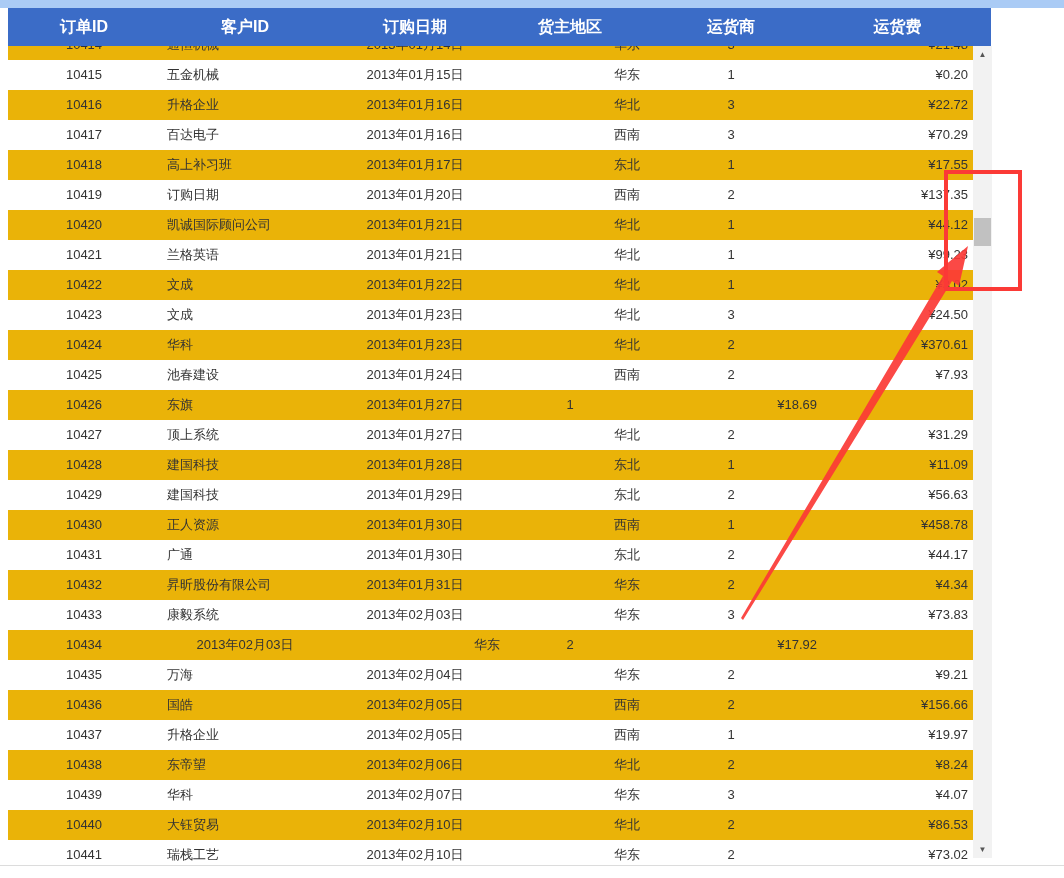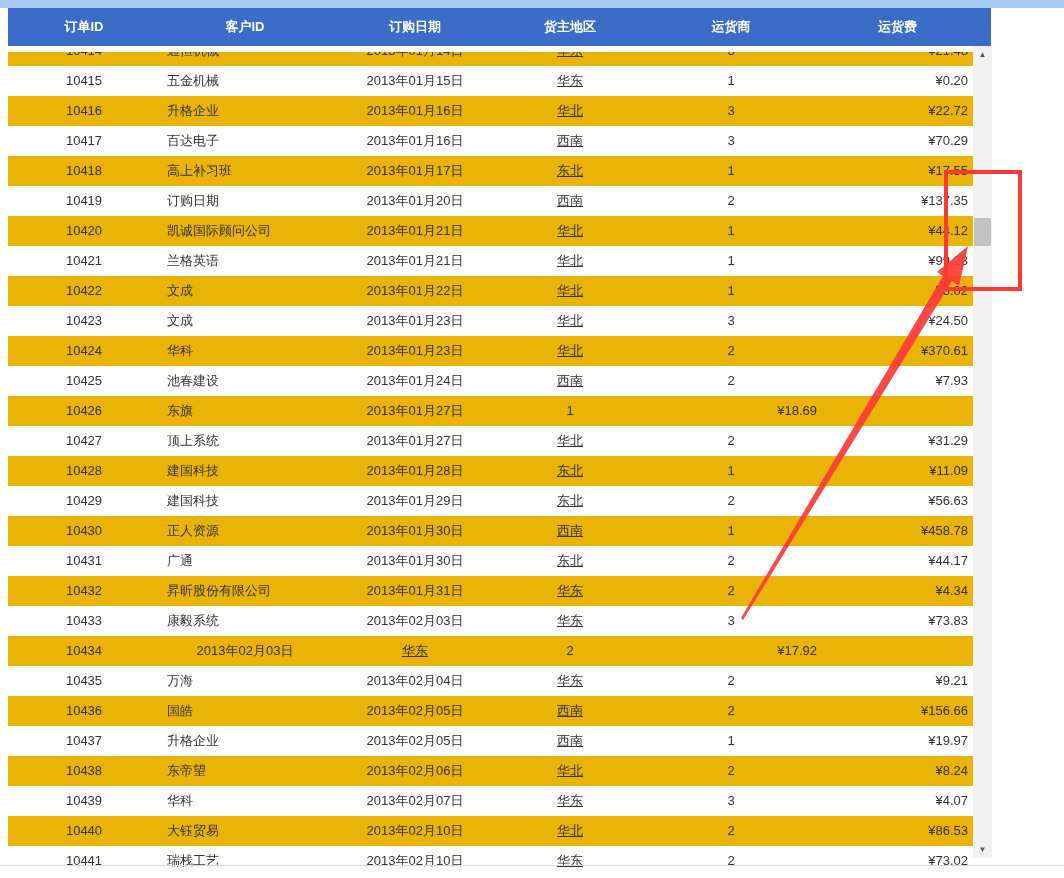--- a/index.html
+++ b/index.html
@@ -14,43 +14,43 @@
   
   .thead{
     position:absolute;left:8px;top:8px;width:983px;height:38px;
     background:#3b6cc7;z-index:5;
   }
   .thead-grid{
     width:965px;height:38px;display:grid;
     grid-template-columns:152px 170px 170px 140px 182px 151px;
   }
   .th{
-    color:#ffffff;font-size:13px;font-weight:600;
+    color:#ffffff;font-size:16px;font-weight:600;
     line-height:38px;text-align:center;
     white-space:nowrap;overflow:hidden;
   }
   
   .tbody{
-    position:absolute;left:8px;top:52px;width:965px;height:820px;
+    position:absolute;left:8px;top:46px;width:965px;height:820px;
     overflow:hidden;z-index:1;background:#ffffff;
   }
   .rows-inner{margin-top:-16px;}
   .trow{
     display:grid;grid-template-columns:152px 170px 170px 140px 182px 151px;
     height:30px;background:#ffffff;
   }
   .trow.striped{background:#eab308;}
   .cell{
     font-size:13px;color:#333333;line-height:30px;
     white-space:nowrap;overflow:hidden;
   }
   .c-id{text-align:center;}
   .c-customer{text-align:left;padding-left:7px;}
   .c-date{text-align:center;}
-  .c-region{text-align:center;text-decoration:underline;}
+  .c-region{text-align:right;}
   .c-shipper{text-align:center;}
   .c-freight{text-align:right;padding-right:5px;}
   
   .scrollbar{
     position:absolute;left:973px;top:46px;width:19px;height:812px;
     background:#f2f2f2;z-index:2;
   }
   .sb-btn{
     position:absolute;left:0;width:19px;height:17px;
     display:flex;align-items:center;justify-content:center;

